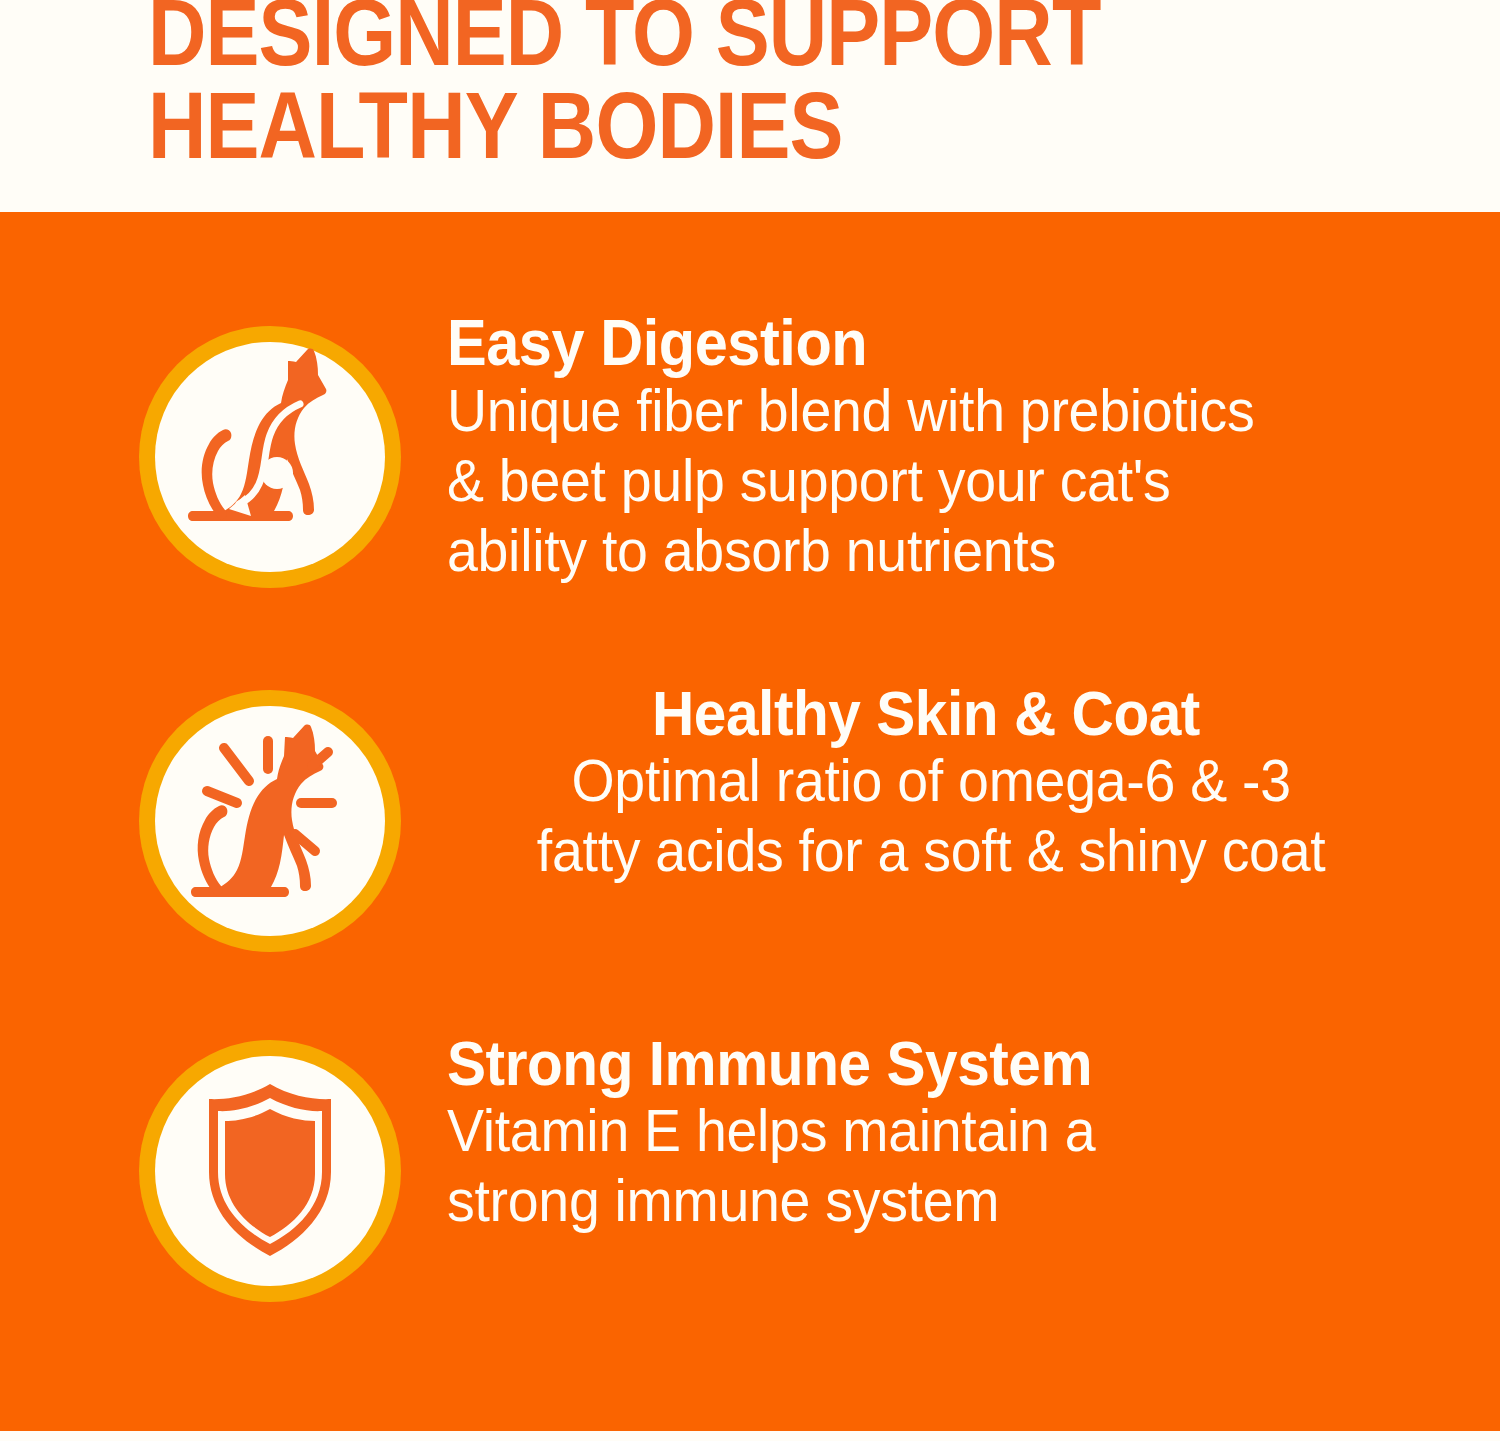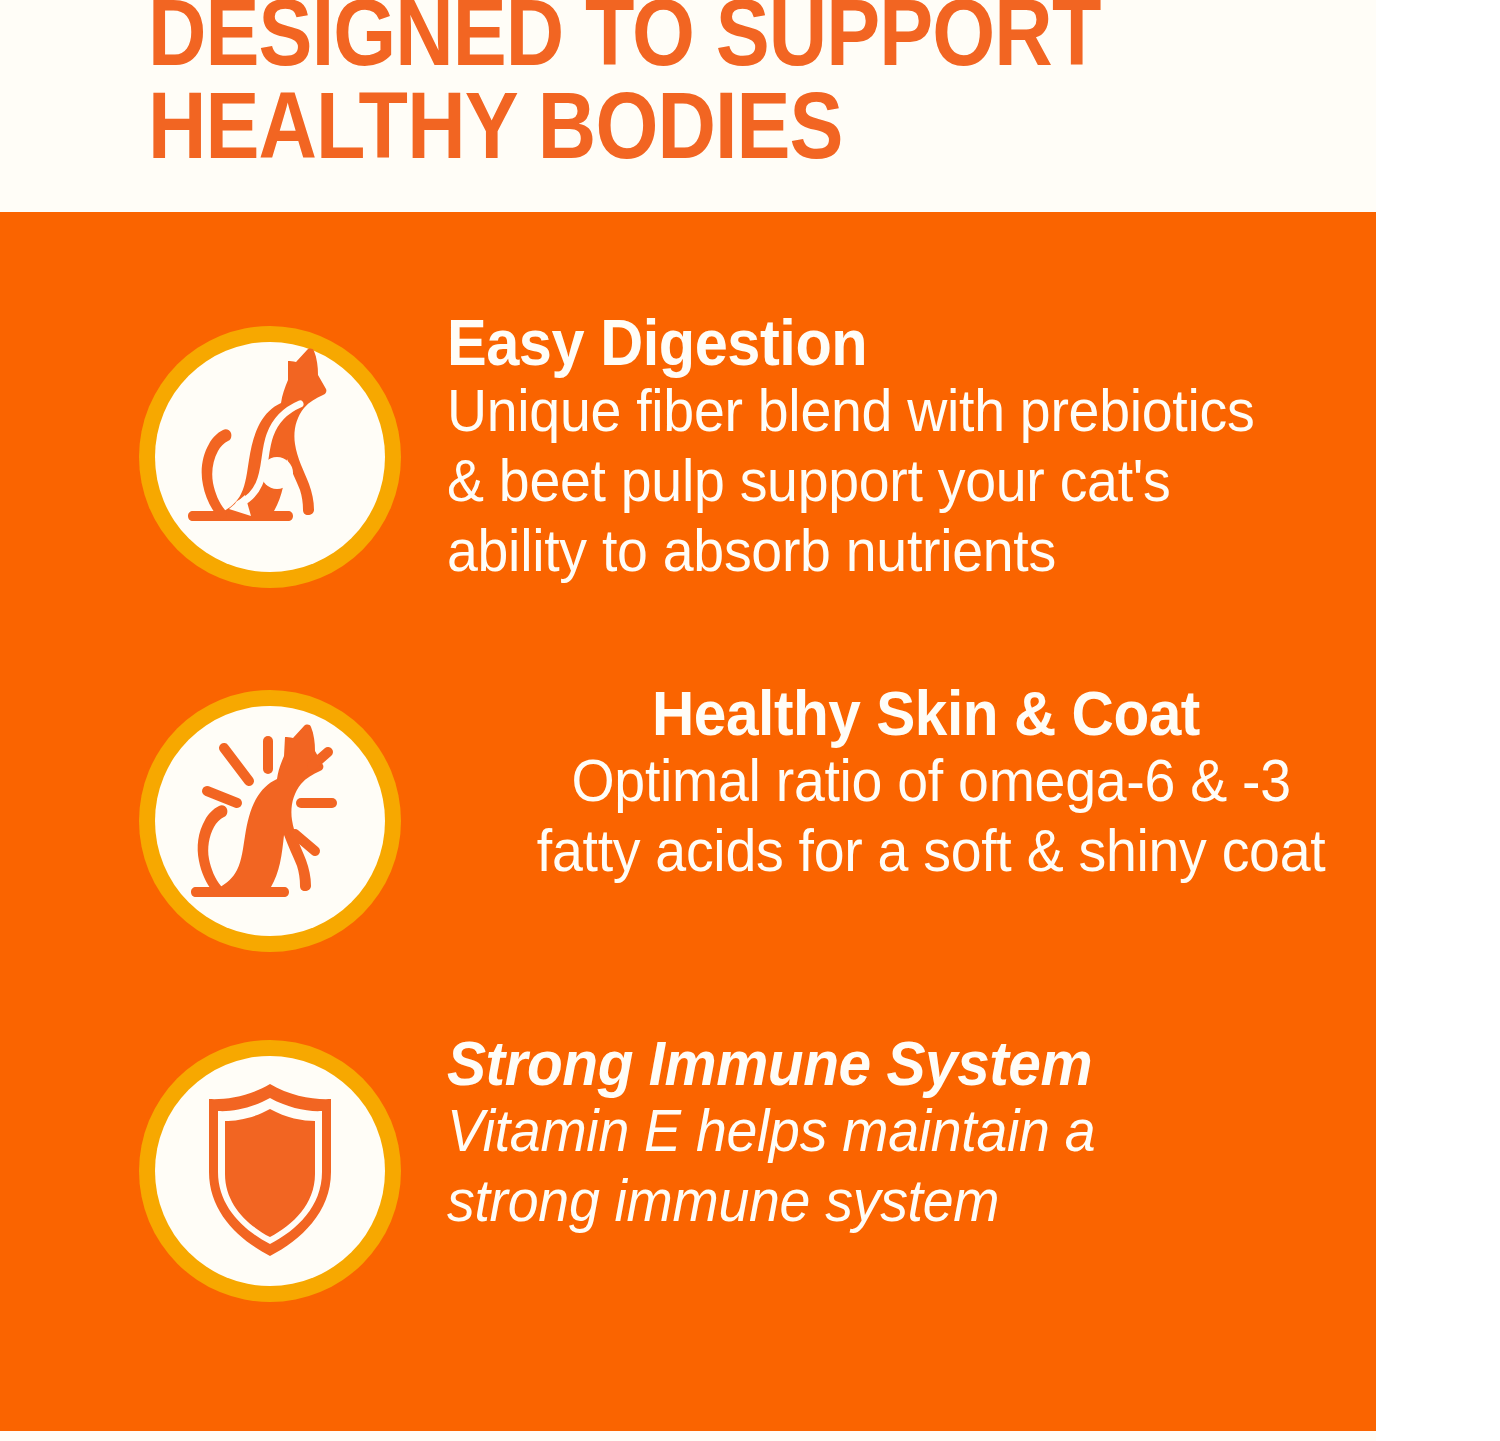--- a/index.html
+++ b/index.html
@@ -10,21 +10,21 @@
   body {
     width: 1500px;
     height: 1441px;
     background: #ffffff;
     font-family: "Liberation Sans", sans-serif;
     overflow: hidden;
   }
 
   #page {
     position: relative;
-    width: 1376px;
+    width: 1500px;
     height: 1441px;
     background: #fffdf7;
     overflow: hidden;
   }
 
   
   .title-band {
     position: absolute;
     left: 0;
     top: 0;
@@ -132,21 +132,21 @@
     font-size: 59px;
     line-height: 70px;
     letter-spacing: -0.3px;
     transform: scaleX(0.94);
     transform-origin: left top;
     white-space: pre-line;
   }
 
   #feature-0 .text-block { top: -16px; }
   #feature-1 .text-block { top: -10px; text-align: center; }
-  #feature-2 .text-block { top: -10px; font-style: italic; }
+  #feature-2 .text-block { top: -10px; }
 
   #feature-0 .feature-title { font-size: 64px; }
   #feature-1 .feature-title { font-size: 63px; }
   #feature-2 .feature-title { font-size: 63px; }
 </style>
 </head>
 <body>
 
 <div id="page">
 

